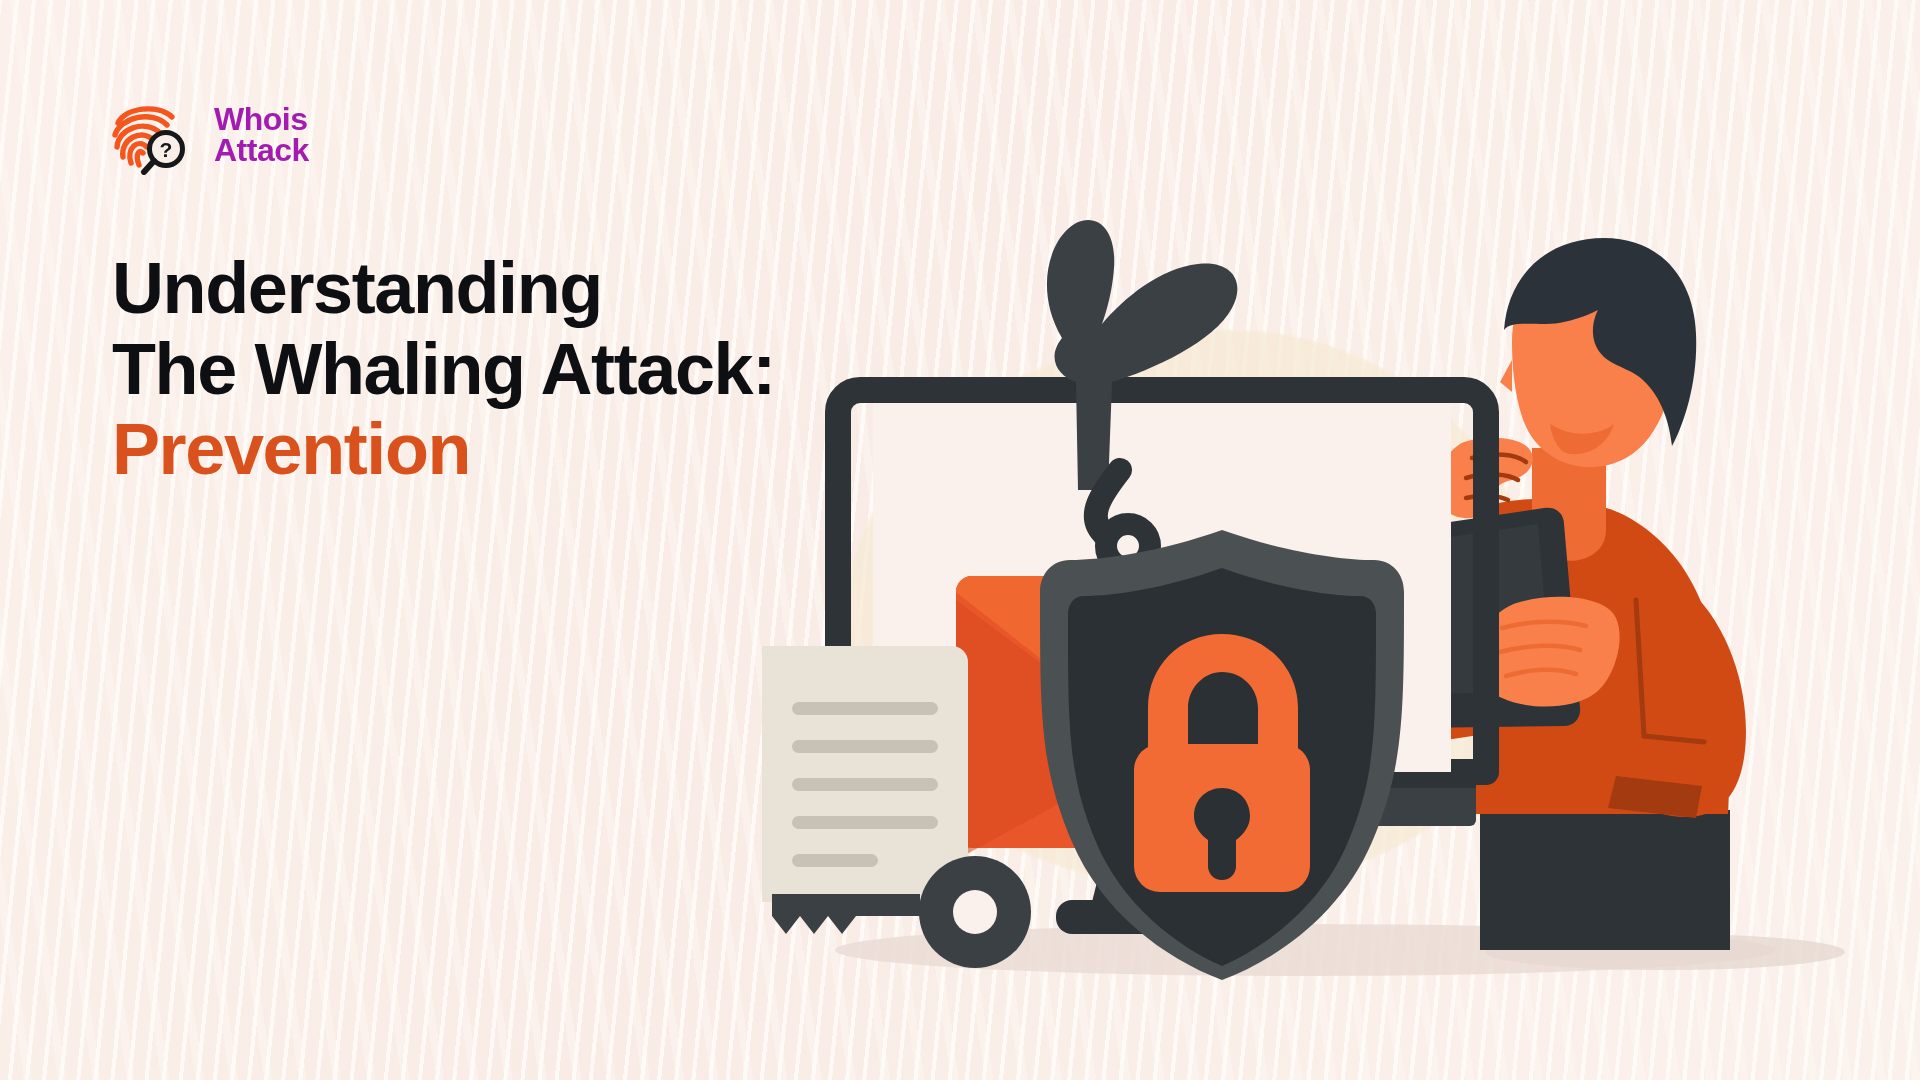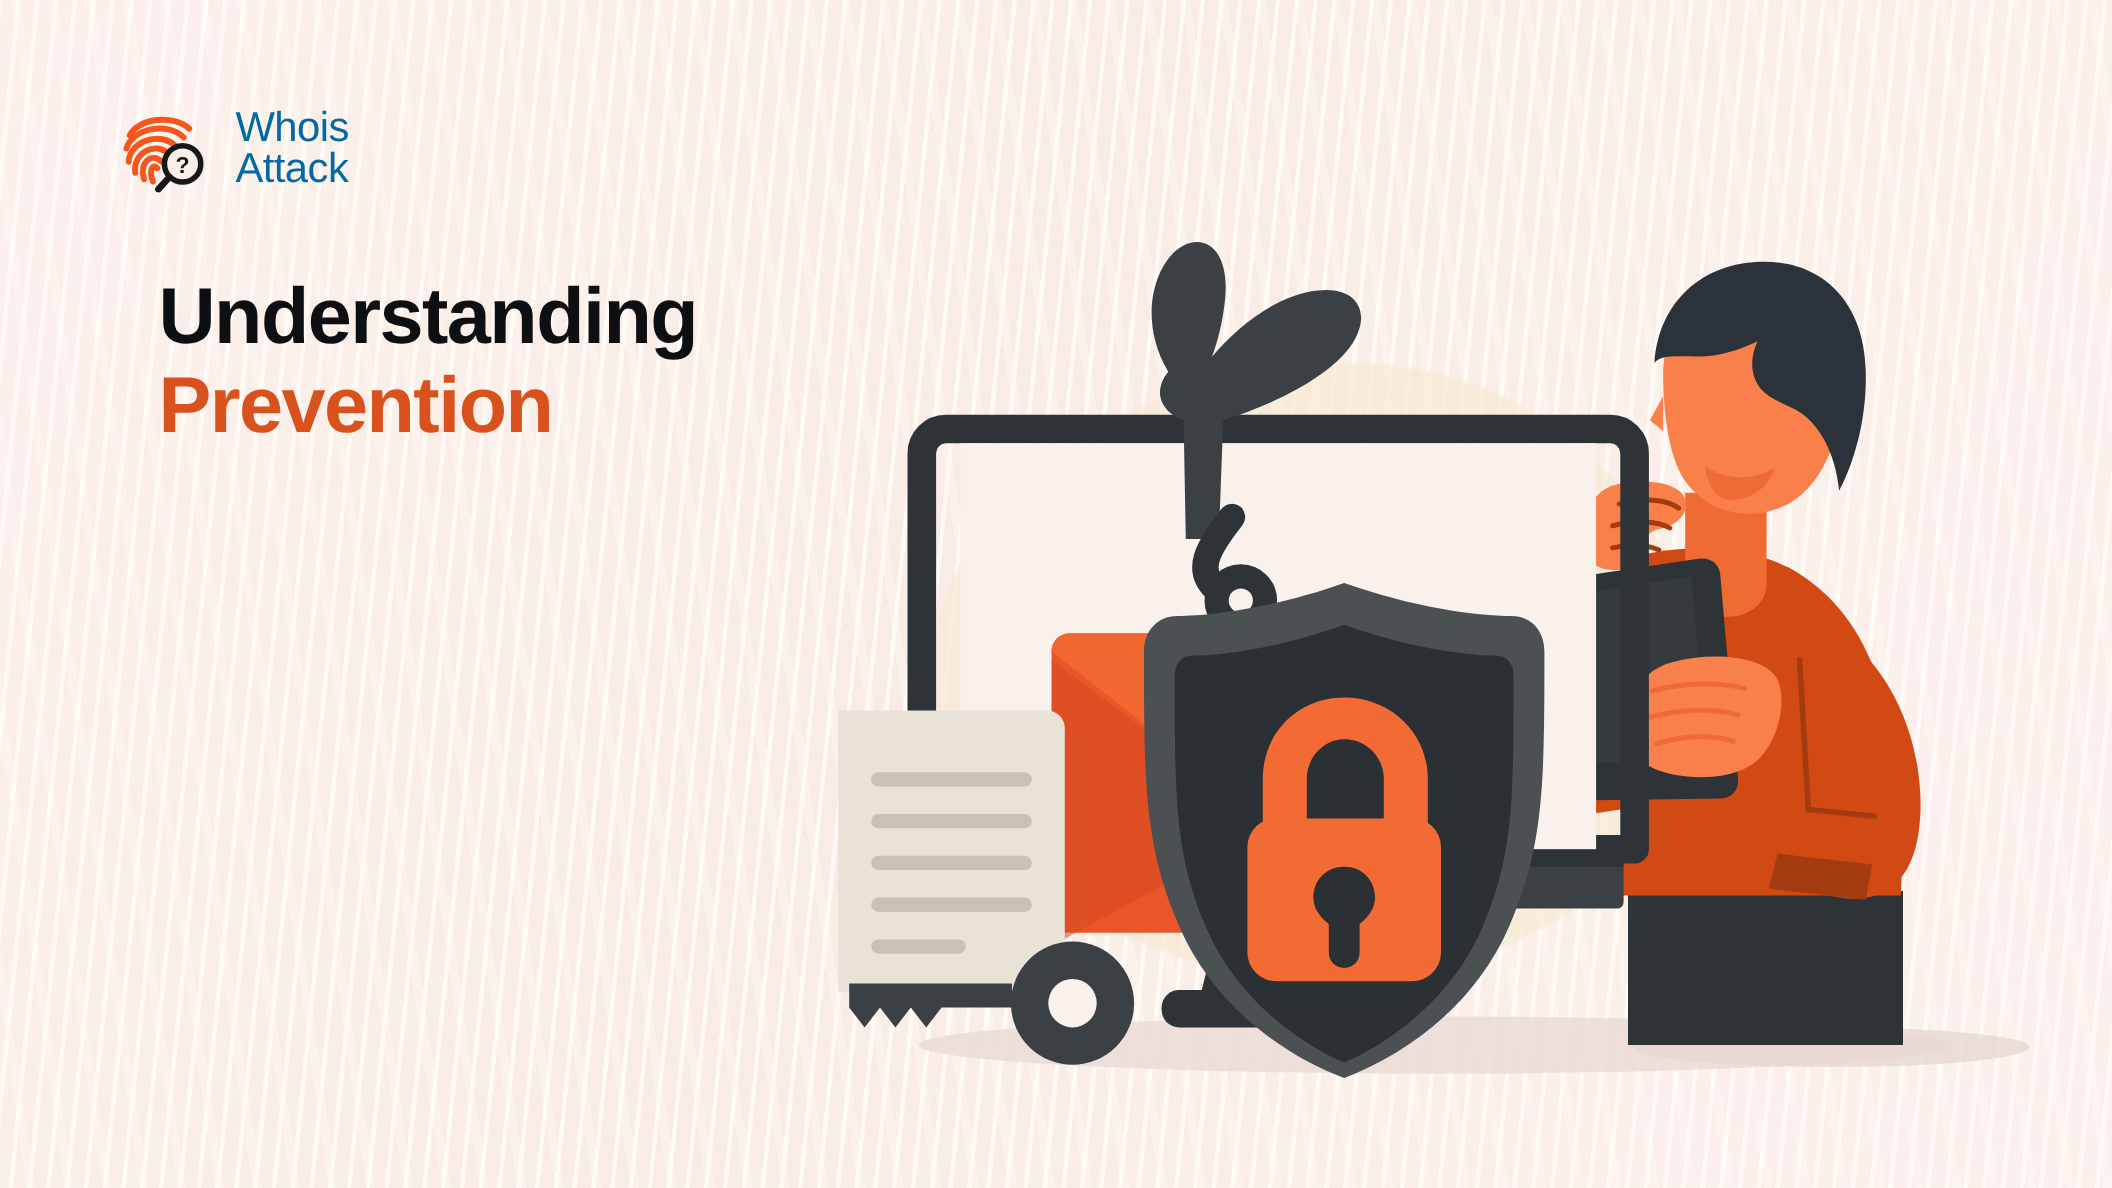--- a/index.html
+++ b/index.html
@@ -64,43 +64,42 @@
     position: absolute;
     left: 104px;
     top: 95px;
     display: flex;
     align-items: center;
     gap: 14px;
   }
   .logo-mark { width: 96px; height: 80px; display: block; }
   .logo-words {
     font-family: "Liberation Sans", sans-serif;
-    font-weight: 400;
-    font-size: 38px;
+    font-weight: 700;
+    font-size: 32px;
     line-height: 0.98;
-    color: #0369a1;
+    color: #a21caf;
     letter-spacing: -0.5px;
   }
   .logo-words span { display: block; }
 
   
   .headline {
     position: absolute;
     left: 112px;
     top: 248px;
     width: 920px;
   }
   .headline .line {
     font-family: "Liberation Sans", sans-serif;
     font-weight: 700;
     font-size: 72px;
     line-height: 1.12;
     letter-spacing: -1.4px;
     white-space: nowrap;
-    margin-left: 32px;
   }
   .line-dark  { color: #0d0f12; }
   .line-accent{ color: #d9511c; }
 
   
   .art {
     position: absolute;
     left: 760px;
     top: 210px;
     width: 1130px;
@@ -135,20 +134,21 @@
       </g>
     </svg>
     <div class="logo-words">
       <span>Whois</span>
       <span>Attack</span>
     </div>
   </div>
 
   <div class="headline">
     <div class="line line-dark">Understanding</div>
+    <div class="line line-dark">The Whaling Attack:</div>
     <div class="line line-accent">Prevention</div>
   </div>
 
   <div class="art">
     <svg viewBox="0 0 1130 820" xmlns="http://www.w3.org/2000/svg" aria-hidden="true">
 
       <ellipse cx="545" cy="740" rx="470" ry="26" fill="#EADCD5" opacity=".85"></ellipse>
       <ellipse cx="905" cy="742" rx="180" ry="18" fill="#E6D8D1" opacity=".8"></ellipse>
 
       <g>

